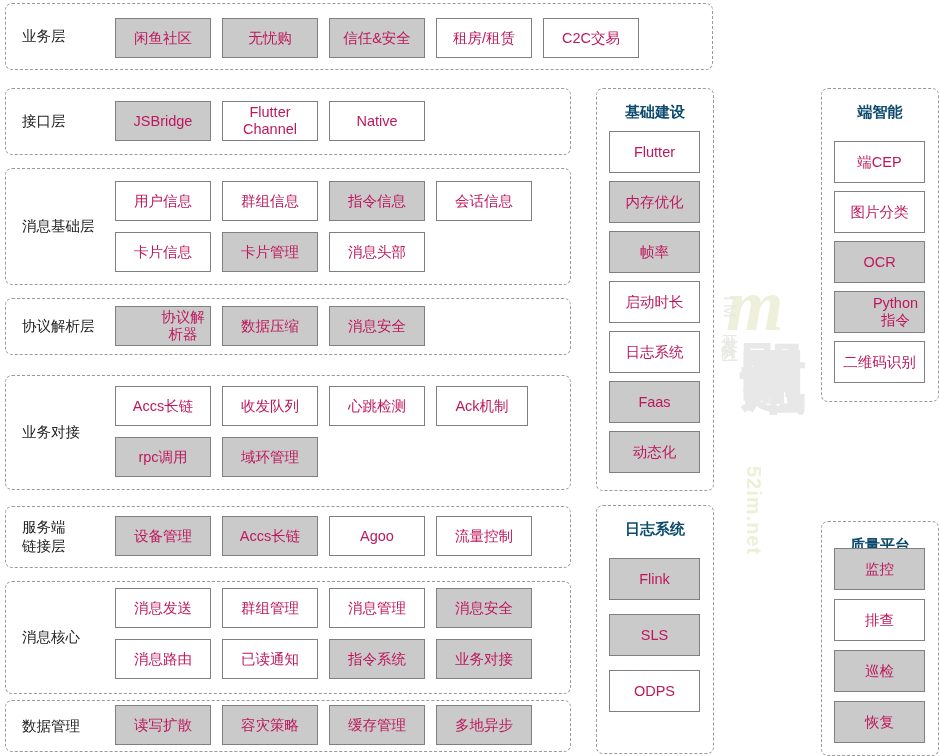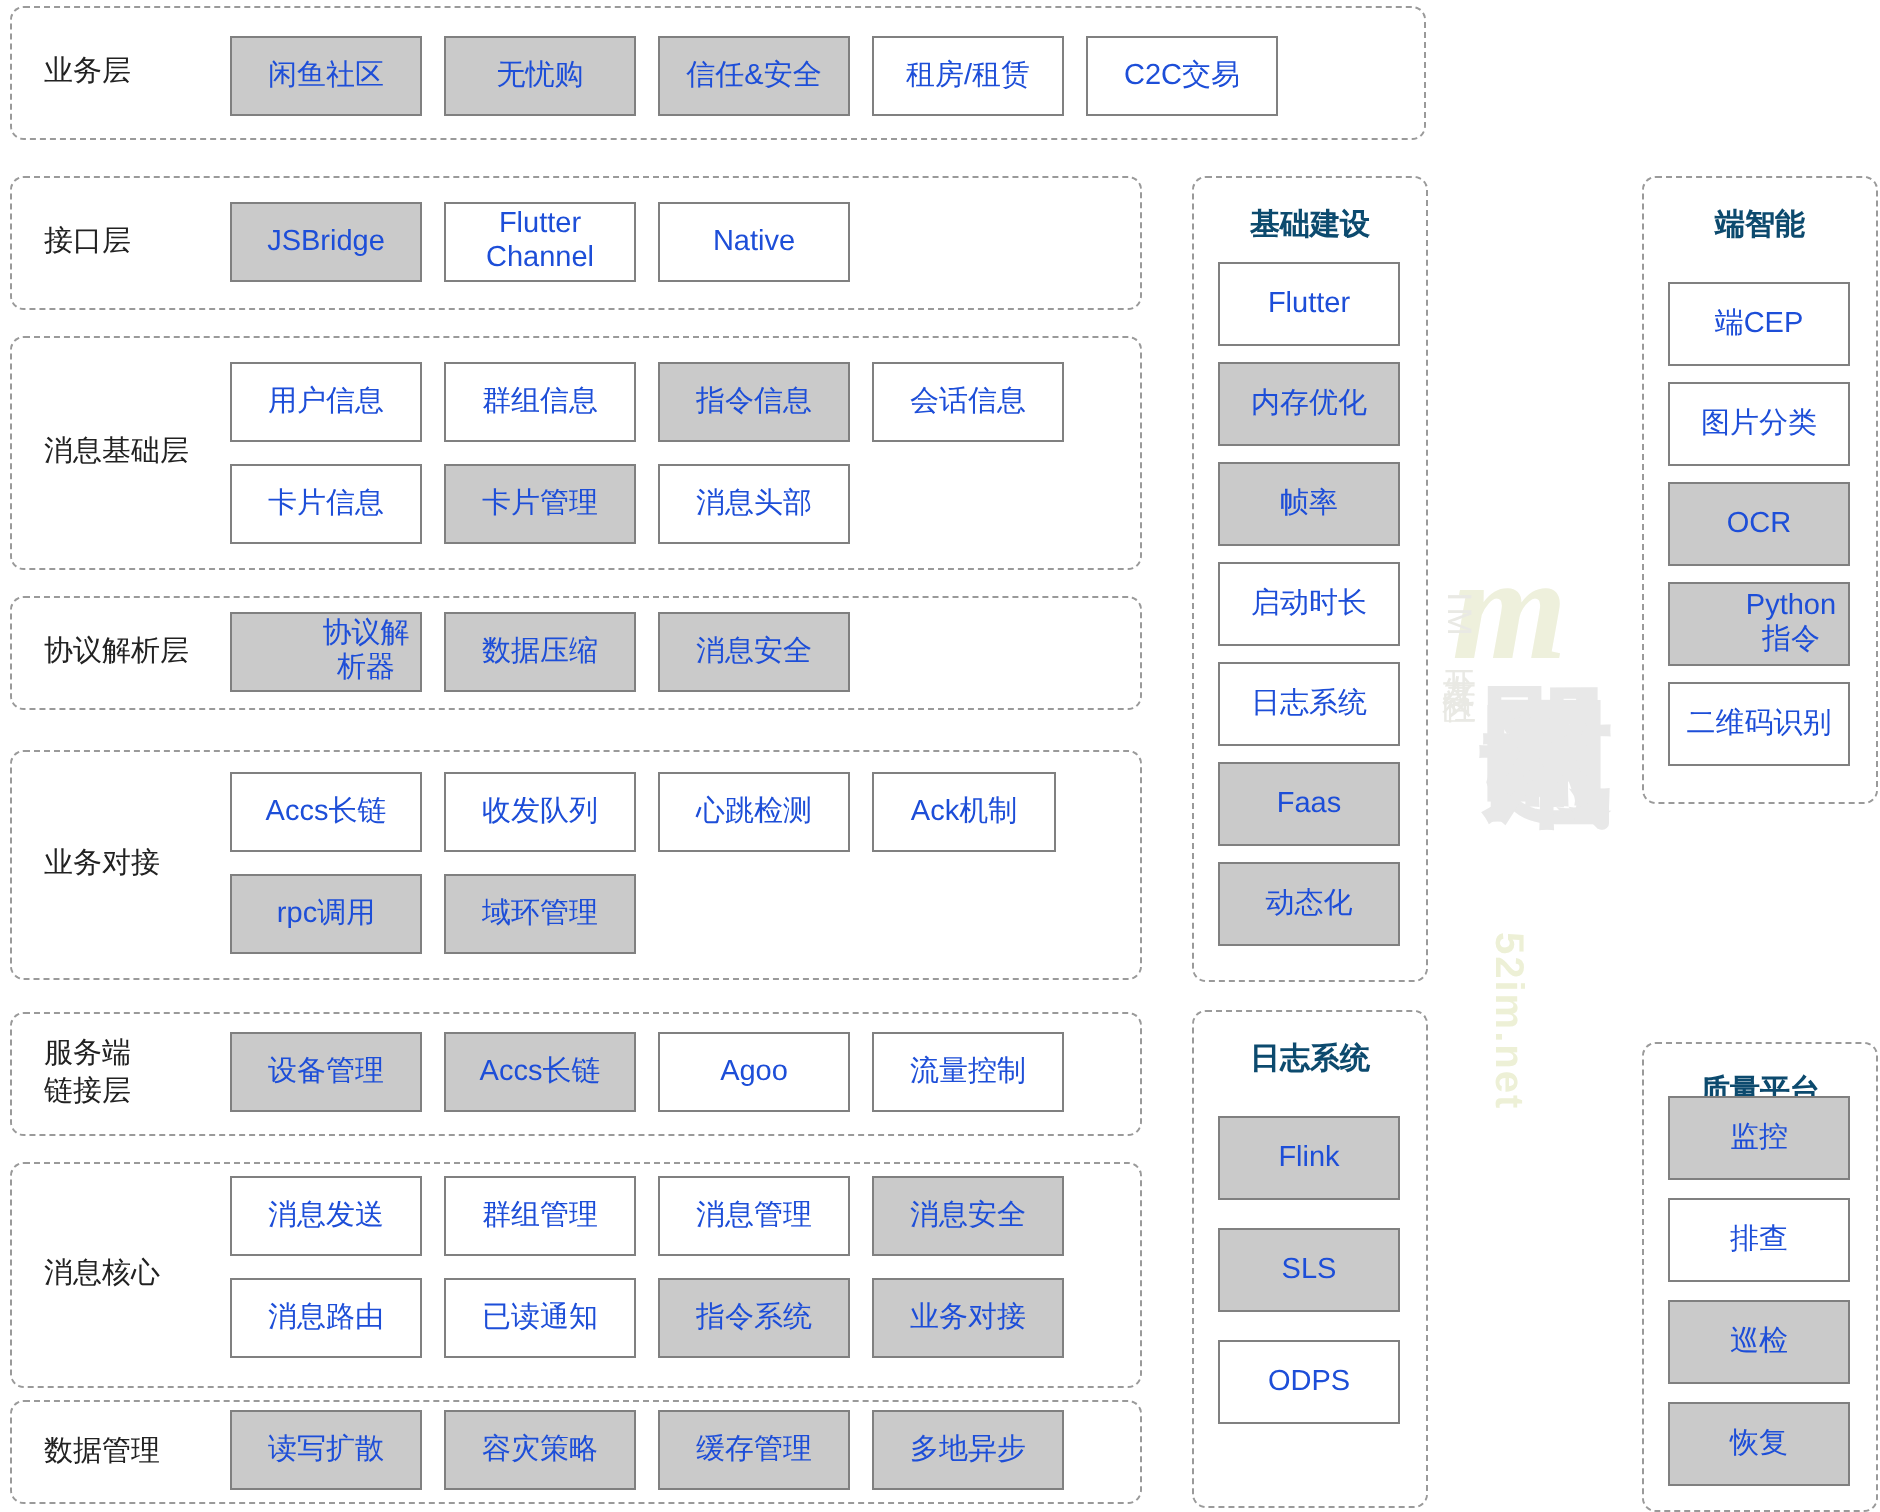--- a/index.html
+++ b/index.html
@@ -63,21 +63,21 @@
     z-index:3;
   }
 
   
   .node{
     position:absolute;
     box-sizing:border-box;
     border:1px solid #808080;
     background:#ffffff;
     display:flex;align-items:center;justify-content:center;
-    font-size:14.5px;color:#1d4ed8;
+    font-size:14.5px;color:#be185d;
     line-height:17px;text-align:center;
     white-space:pre-line;
     z-index:3;
   }
   .node.filled{background:#cacaca;}
 </style>
 </head>
 <body>
 
 <div id="canvas">

